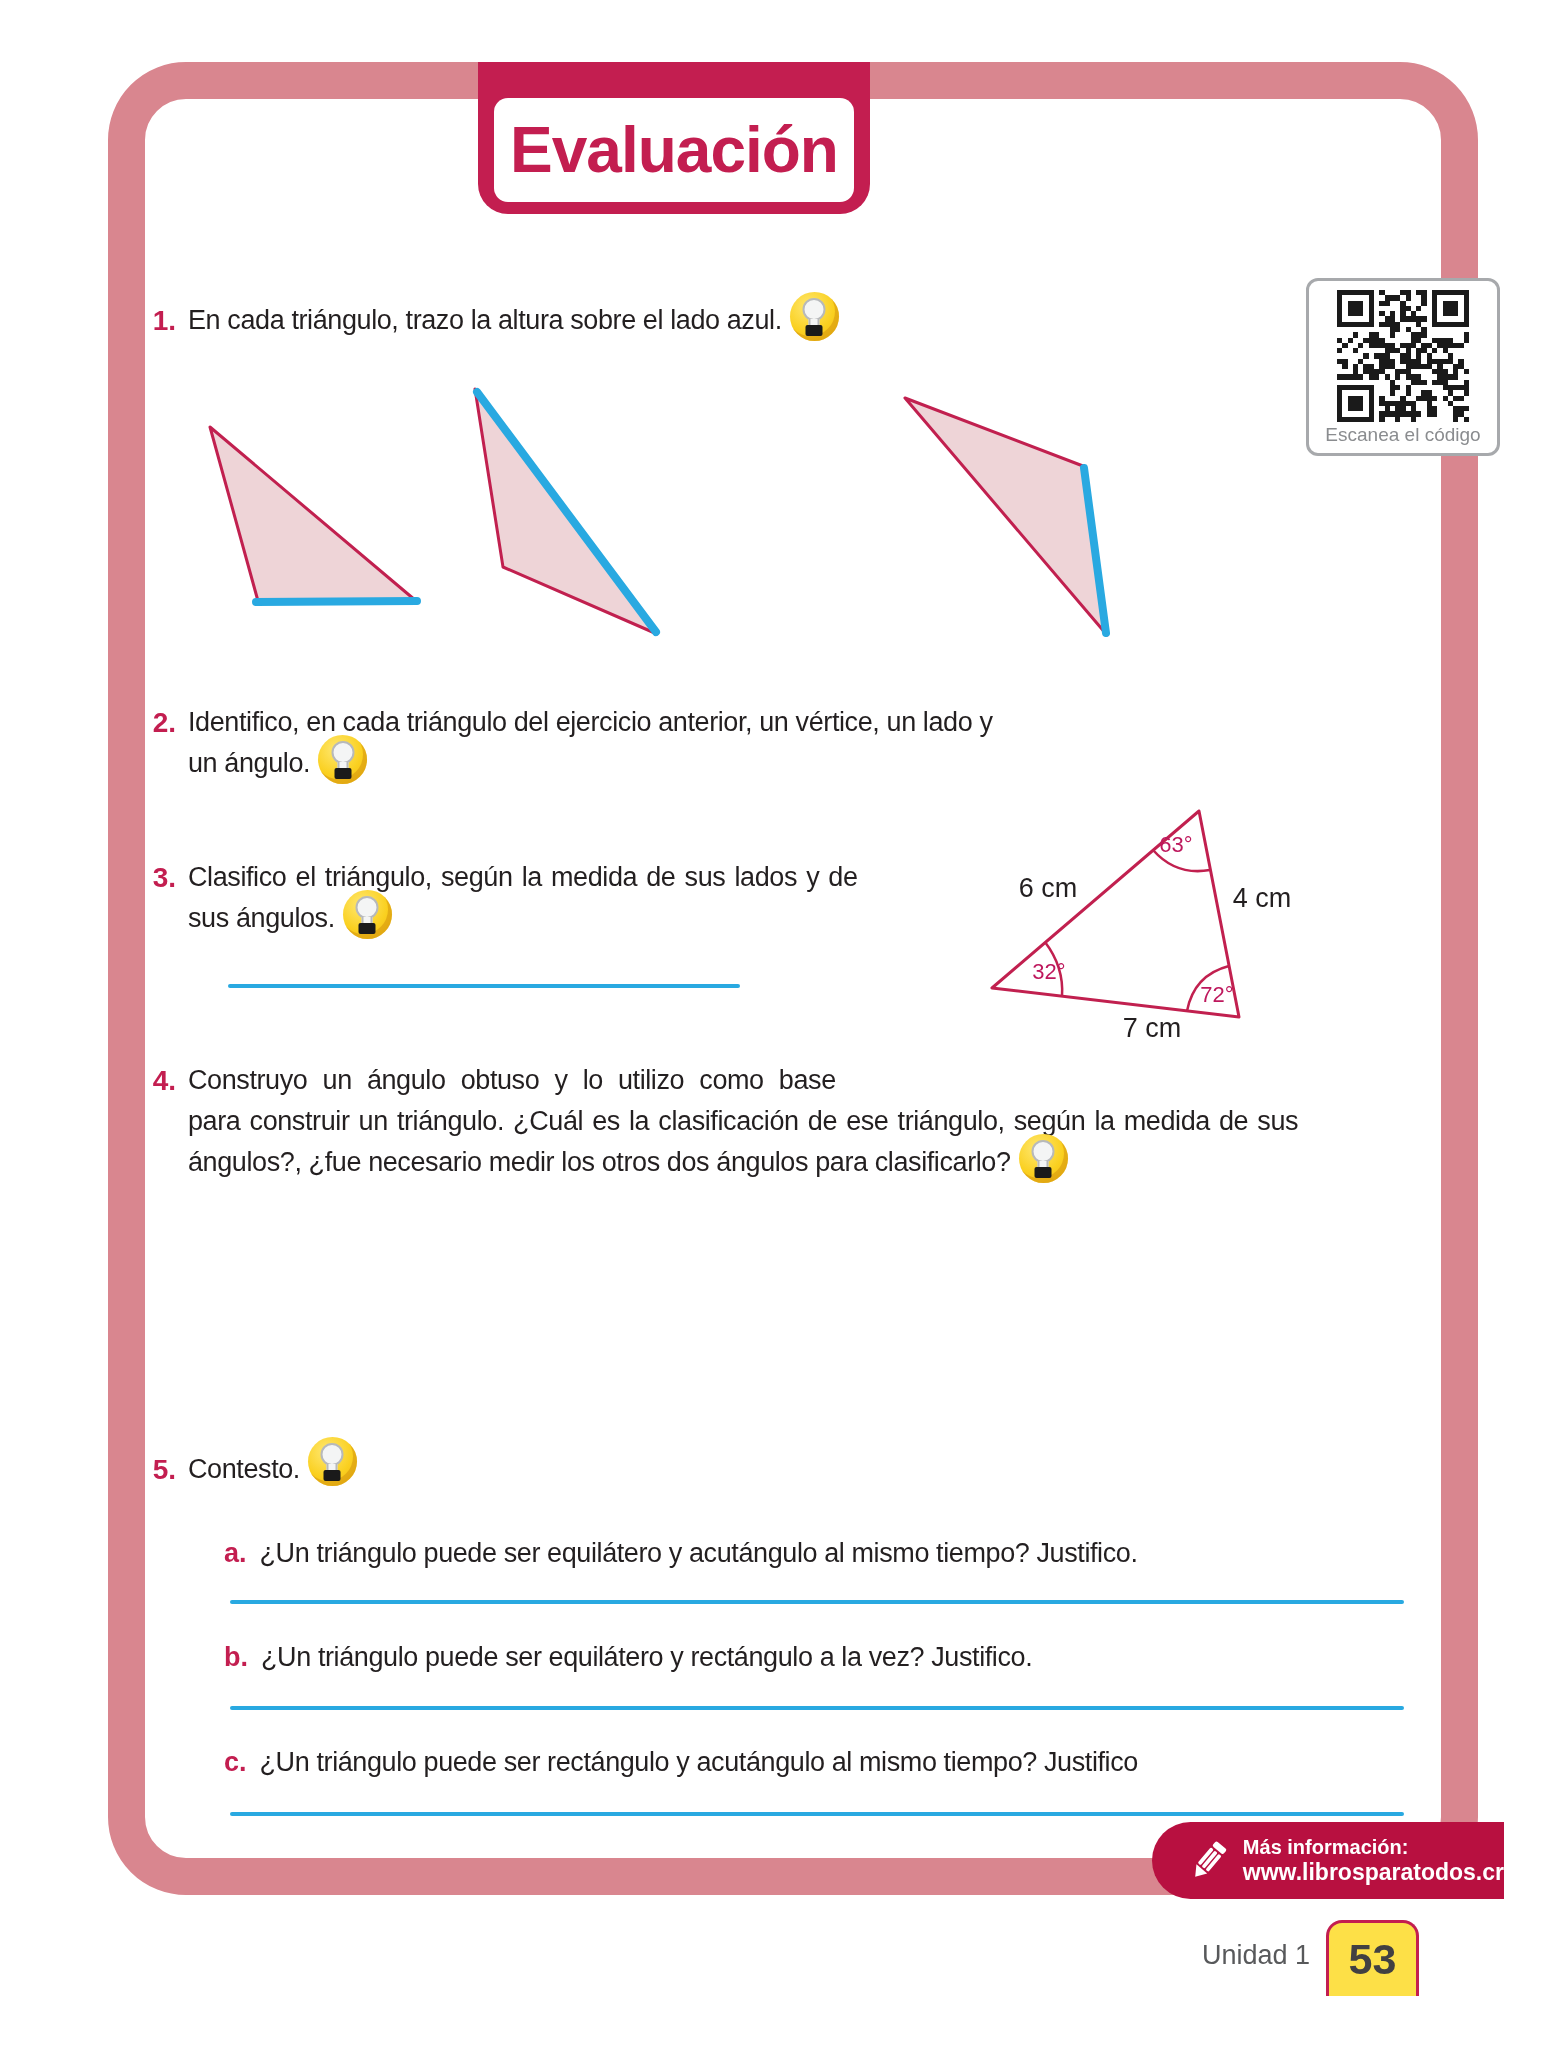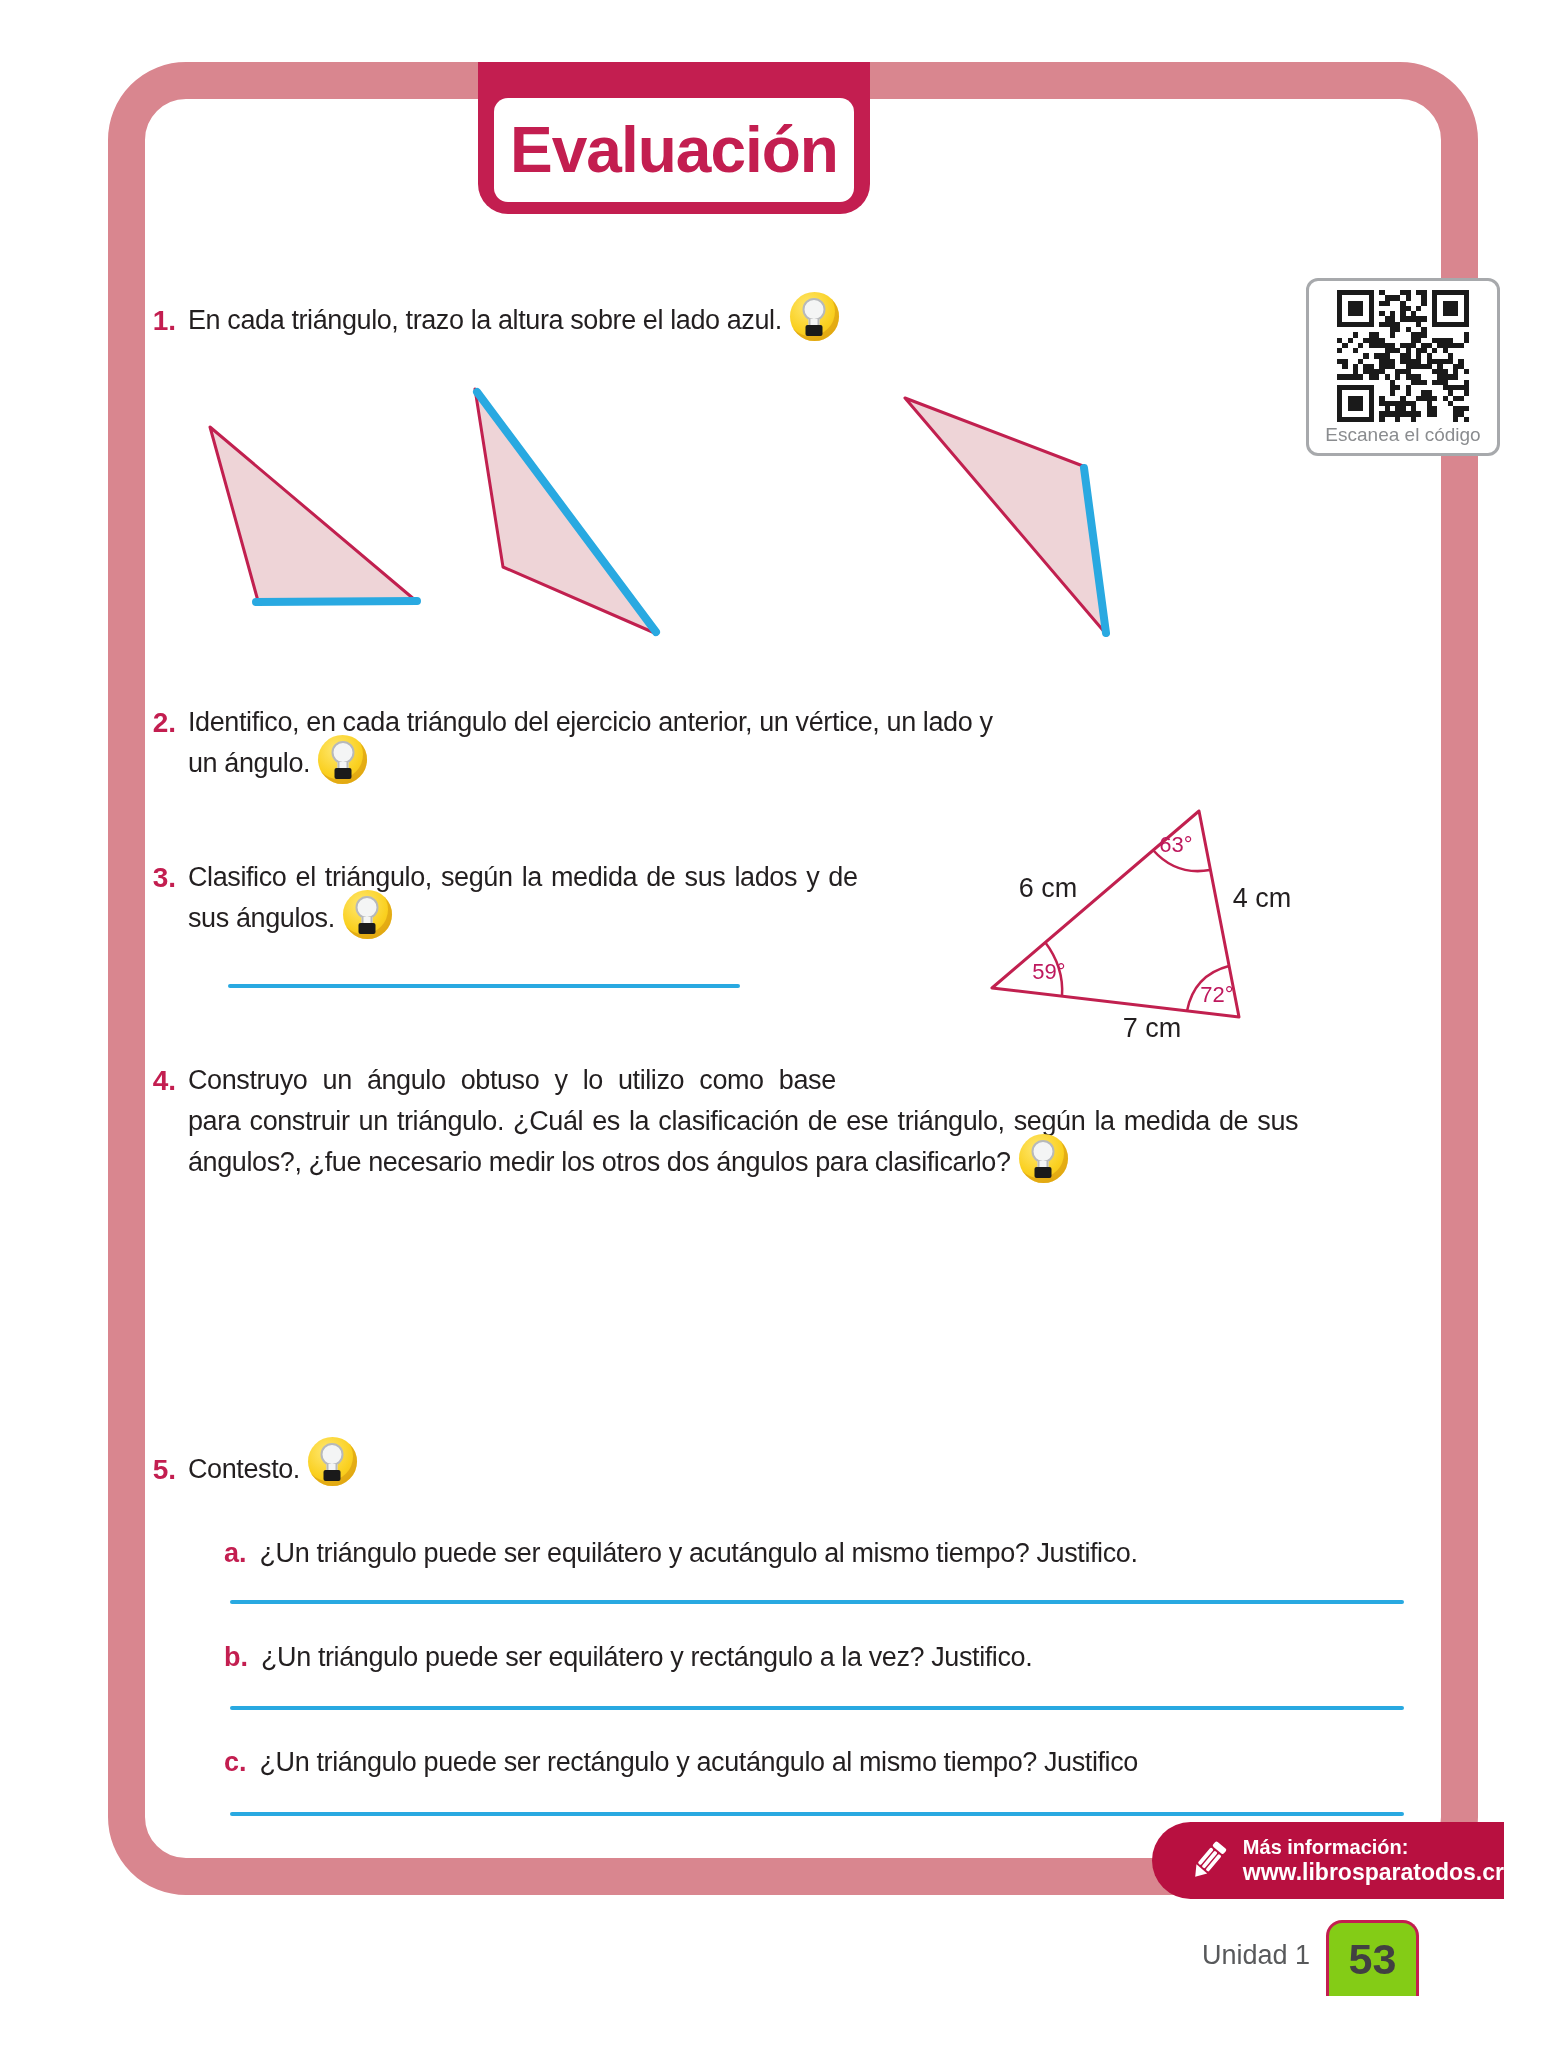--- a/index.html
+++ b/index.html
@@ -60,21 +60,21 @@
                  border-radius:40px 0 0 40px; z-index:7; display:flex; align-items:center; padding-left:34px; gap:12px; }
   .info-text { color:#fff; font-weight:bold; line-height:1.15; }
   .info-text .l1 { font-size:20px; }
   .info-text .l2 { font-size:23px; }
 
   
   .unit-label { position:absolute; left:1160px; top:1940px; width:150px; text-align:right;
                 font-size:27px; color:#58595b; z-index:3; }
   .page-number-box { position:absolute; left:1326px; top:1920px; width:93px; height:76px;
                      border:3.5px solid #c31e50; border-bottom:none; border-radius:16px 16px 0 0;
-                     display:flex; align-items:center; justify-content:center; z-index:3; background:#84cc16; }
+                     display:flex; align-items:center; justify-content:center; z-index:3; background:#fde047; }
   .page-number-box span { font-size:43px; font-weight:600; color:#414042; }
 </style>
 </head>
 <body>
 
 <div class="frame"></div>
 
 <svg class="figures" viewBox="0 0 1564 2048">
 
   <g stroke="#c1204f" stroke-width="3" fill="#eed4d7" stroke-linejoin="round">
@@ -95,21 +95,21 @@
     <path d="M1153 850 Q1176 876 1210 870" stroke-width="2.5"></path>
     <path d="M1045 942 Q1064 967 1062 996" stroke-width="2.5"></path>
     <path d="M1229 966 Q1194 975 1187 1011" stroke-width="2.5"></path>
   </g>
 </svg>
 
 <div id="figure-labels">
     <div class="fig-label angle" style="left: 1176px; top: 845px;">63°</div>
     <div class="fig-label side" style="left: 1048px; top: 888px;">6 cm</div>
     <div class="fig-label side" style="left: 1262px; top: 898px;">4 cm</div>
-    <div class="fig-label angle" style="left: 1049px; top: 972px;">59°</div>
+    <div class="fig-label angle" style="left: 1049px; top: 972px;">32°</div>
     <div class="fig-label angle" style="left: 1217px; top: 995px;">72°</div>
     <div class="fig-label side" style="left: 1140px; top: 1028px; margin-left: 12px;">7 cm</div>
   </div>
 
 <div class="title-banner">
   <div class="title-inner">
     <span>Evaluación</span>
   </div>
 </div>
 

